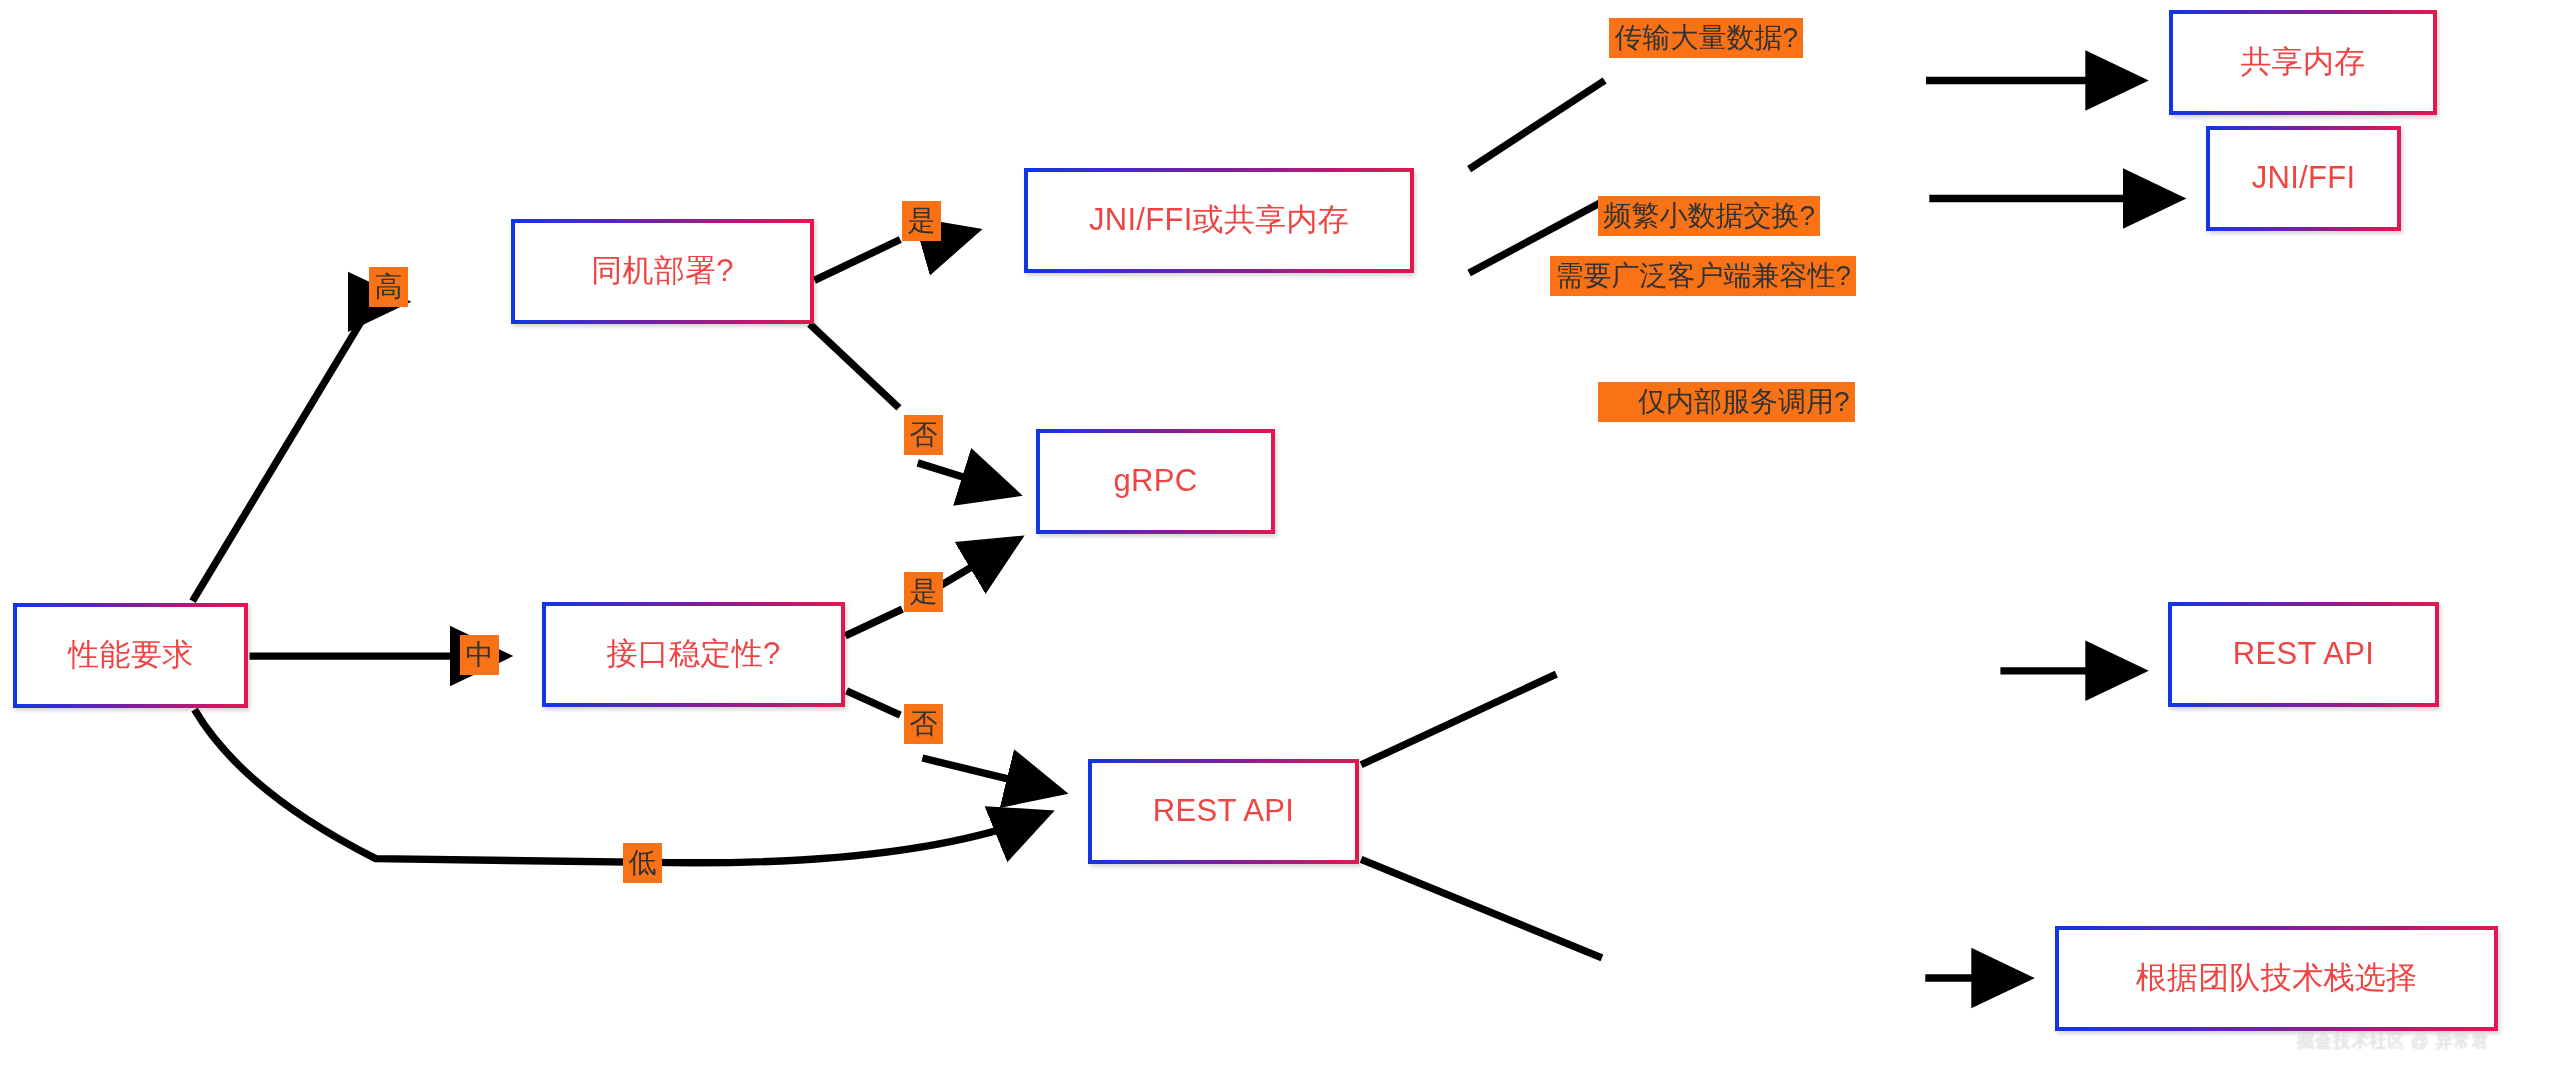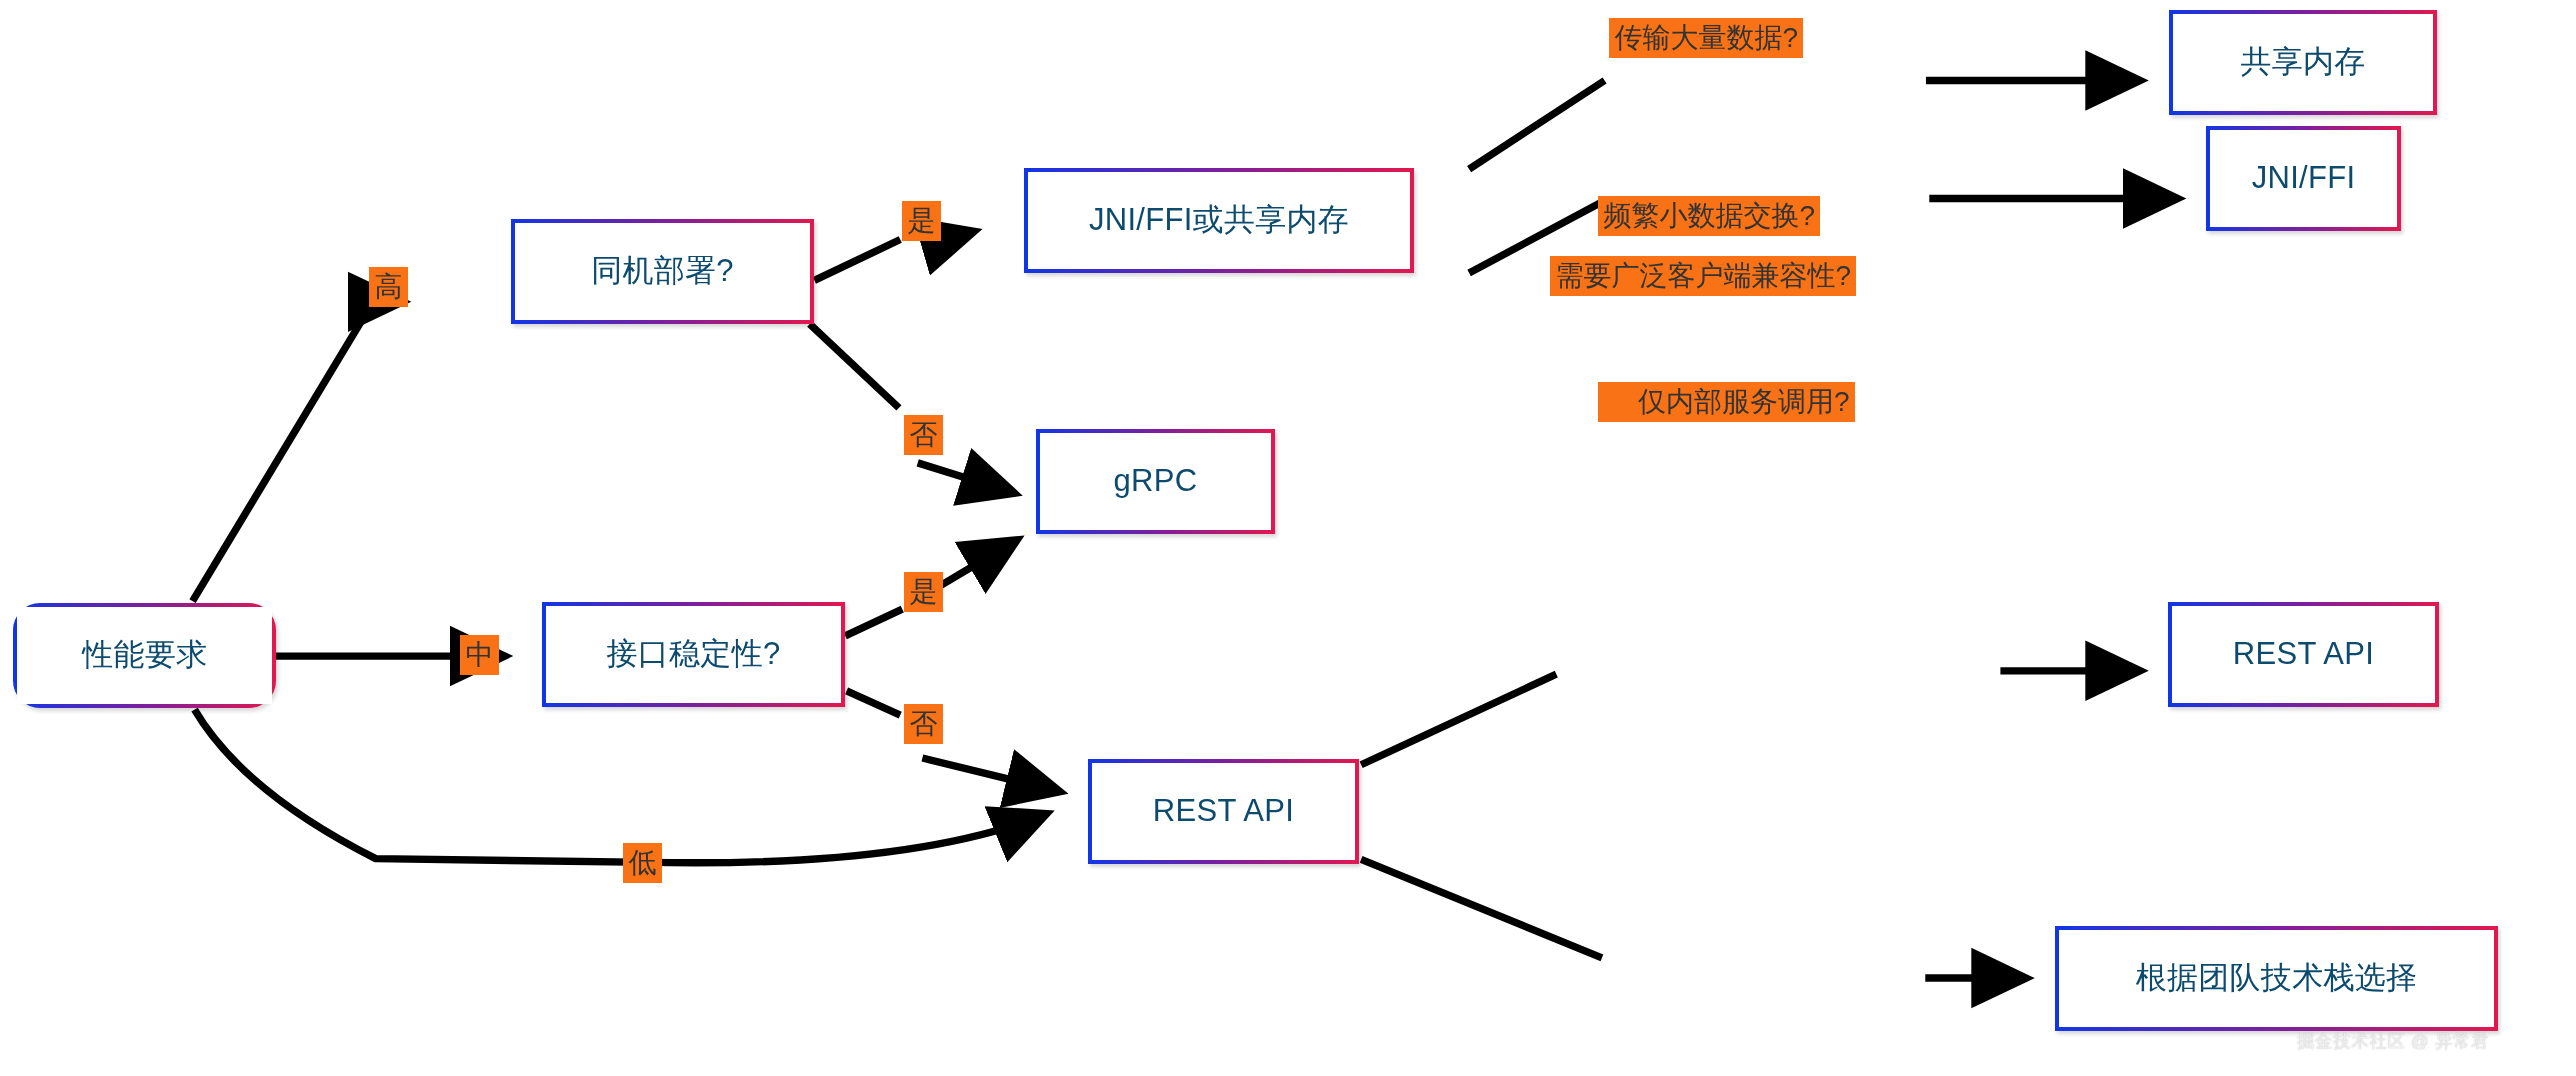--- a/index.html
+++ b/index.html
@@ -36,21 +36,21 @@
   .node > .inner {
     width: 100%;
     height: 100%;
     background: #ffffff;
     display: flex;
     align-items: center;
     justify-content: center;
     box-sizing: border-box;
   }
   .node-label {
-    color: #0c4a6e;
+    color: #ef4444;
     font-size: 31px;
     line-height: 1.1;
     letter-spacing: 0.3px;
     white-space: nowrap;
     text-align: center;
   }
   .edge-label {
     position: absolute;
     background: #f97316;
     color: #333333;
@@ -102,21 +102,21 @@
       <path d="M 2190,252 L 2392,120 M 2871,120 L 3190,120" marker-end="url(#arrow)"></path>
 
       <path d="M 2190,407 L 2390,300 M 2876,296 L 3246,296" marker-end="url(#arrow)"></path>
 
       <path d="M 2029,1140 L 2320,1005 M 2982,1000 L 3190,1000" marker-end="url(#arrow)"></path>
 
       <path d="M 2029,1281 L 2388,1428 M 2870,1458 L 3020,1458" marker-end="url(#arrow)"></path>
     </g>
   </svg>
 
-  <div class="node" style="left: 13.4px; top: 603px; width: 263px; height: 105px; border-radius: 27px;">
+  <div class="node" style="left: 13.4px; top: 603px; width: 235px; height: 105px;">
     <div class="inner">
         <span class="node-label">性能要求</span>
       </div>
   </div>
   <div class="node" style="left: 511px; top: 219px; width: 303px; height: 105px;">
     <div class="inner">
         <span class="node-label">同机部署?</span>
       </div>
   </div>
   <div class="node" style="left: 1024px; top: 168px; width: 390px; height: 105px;">

